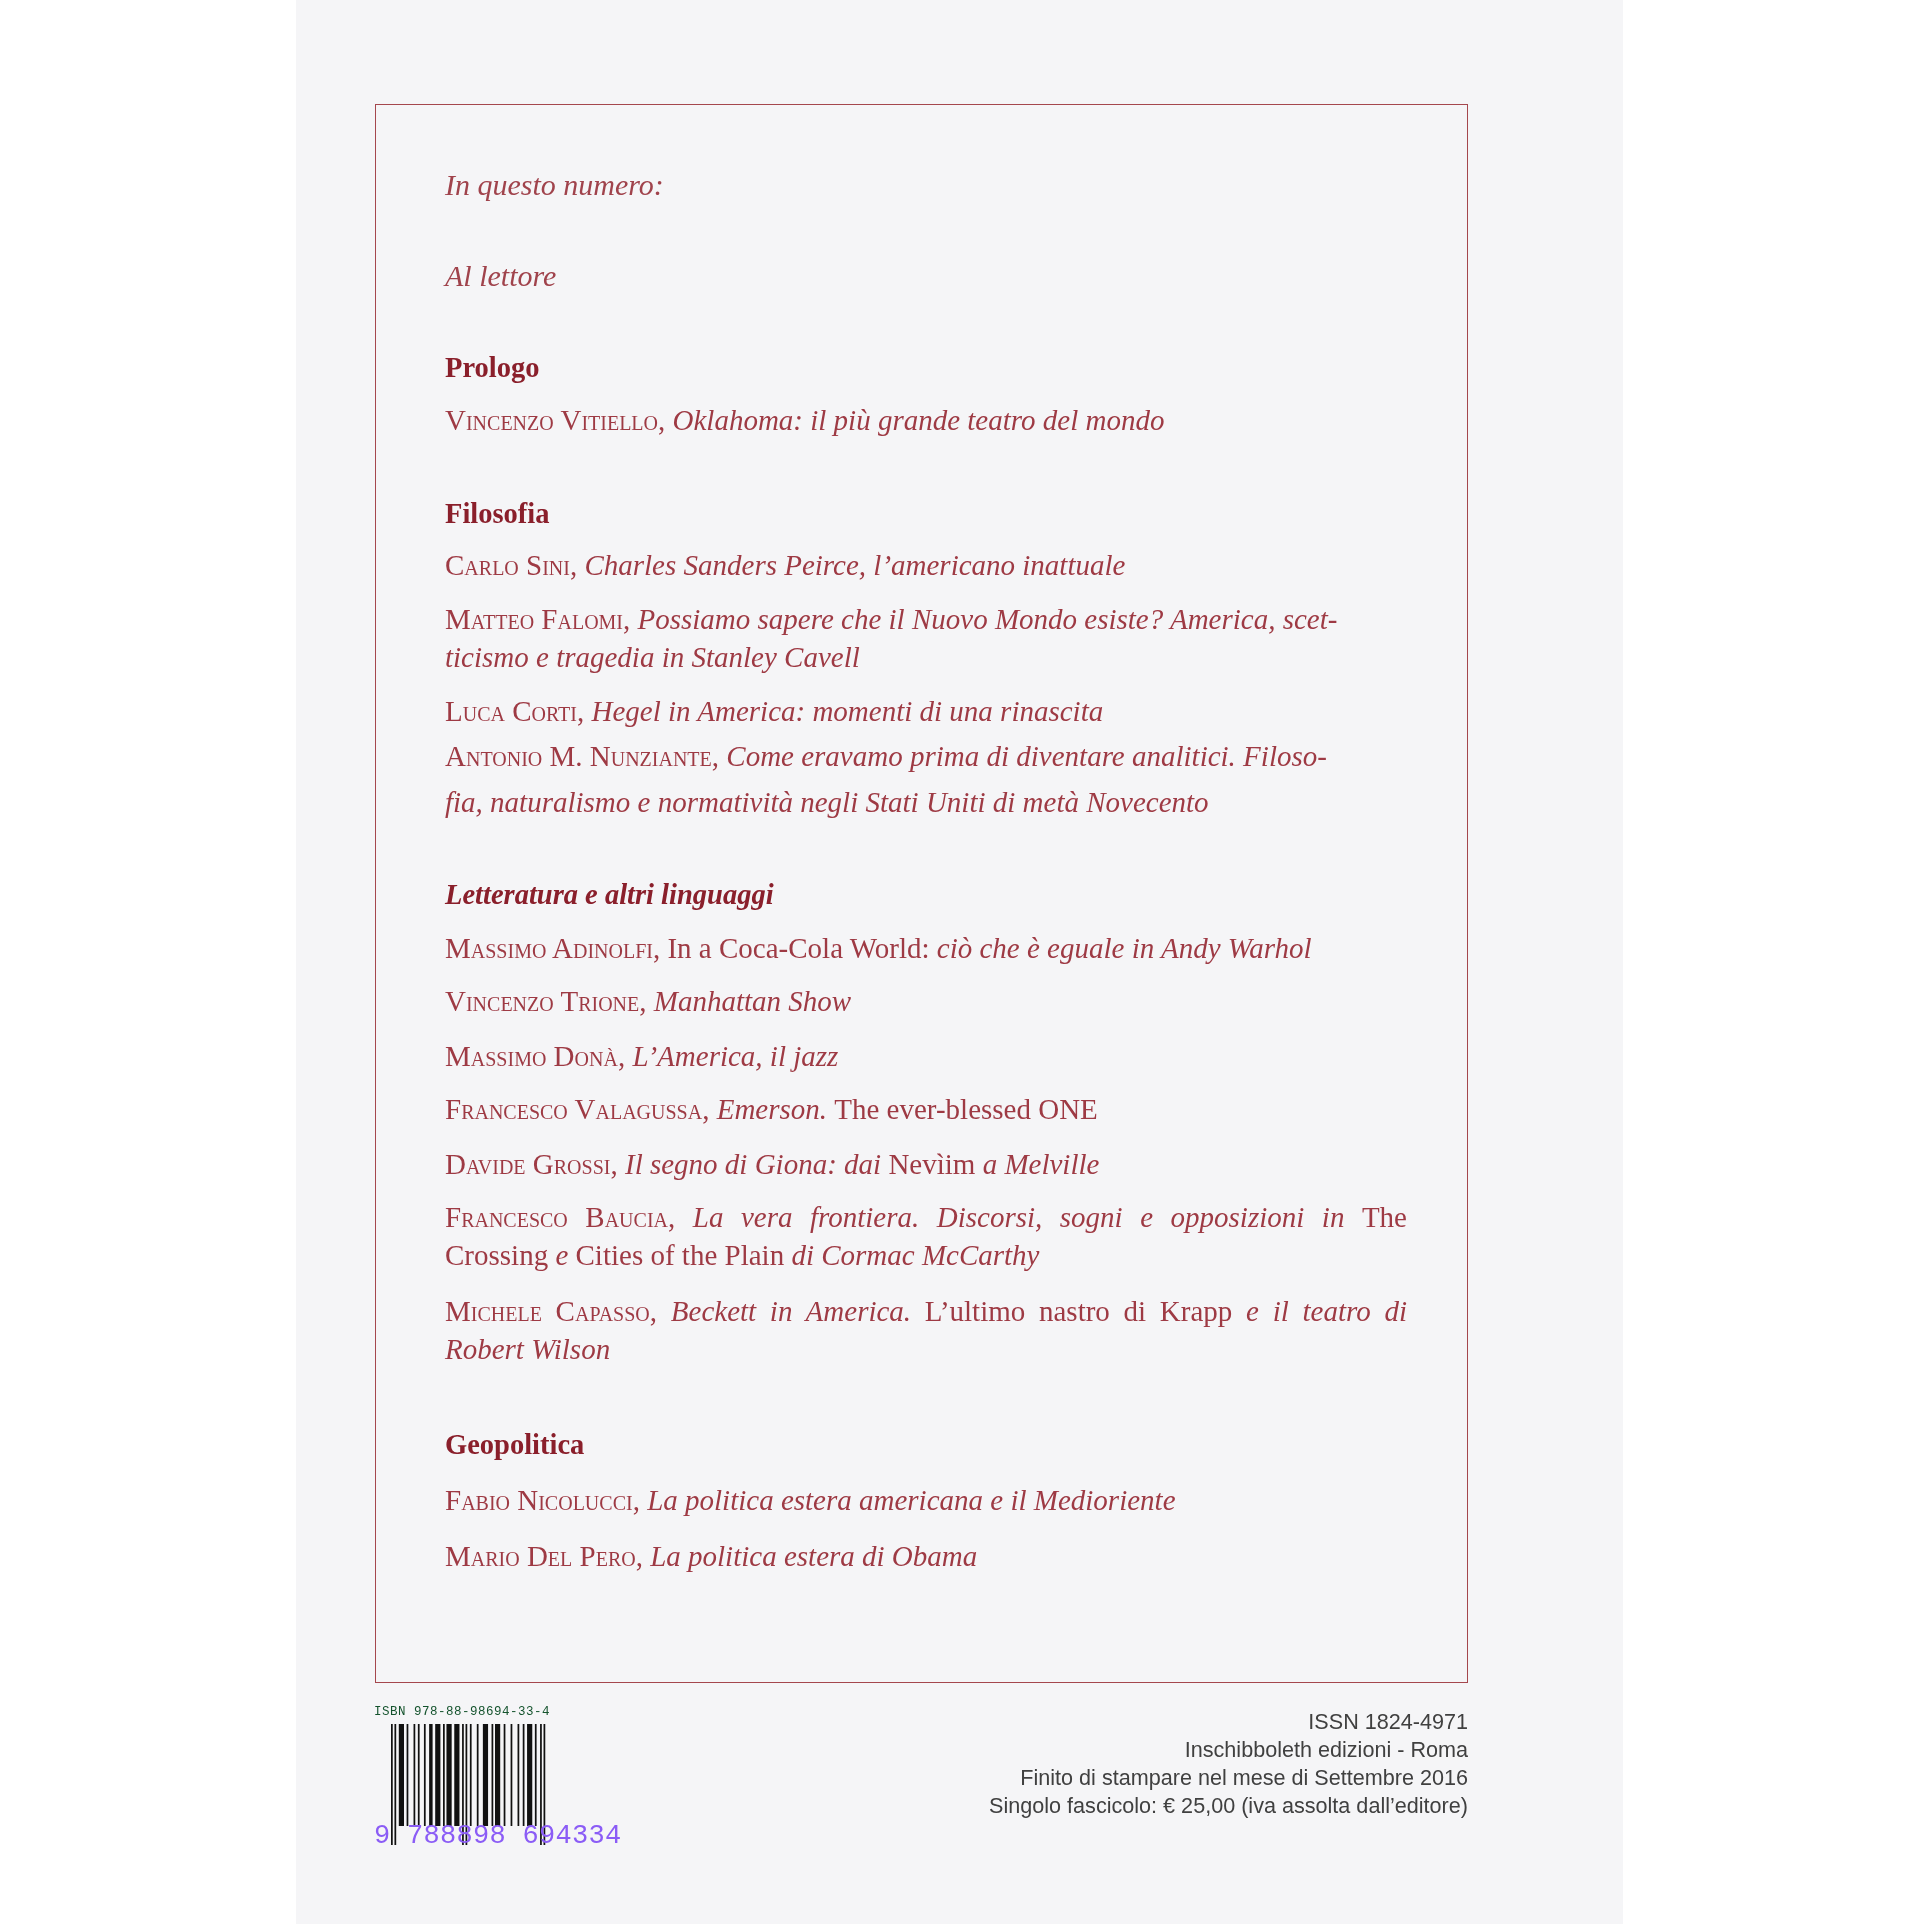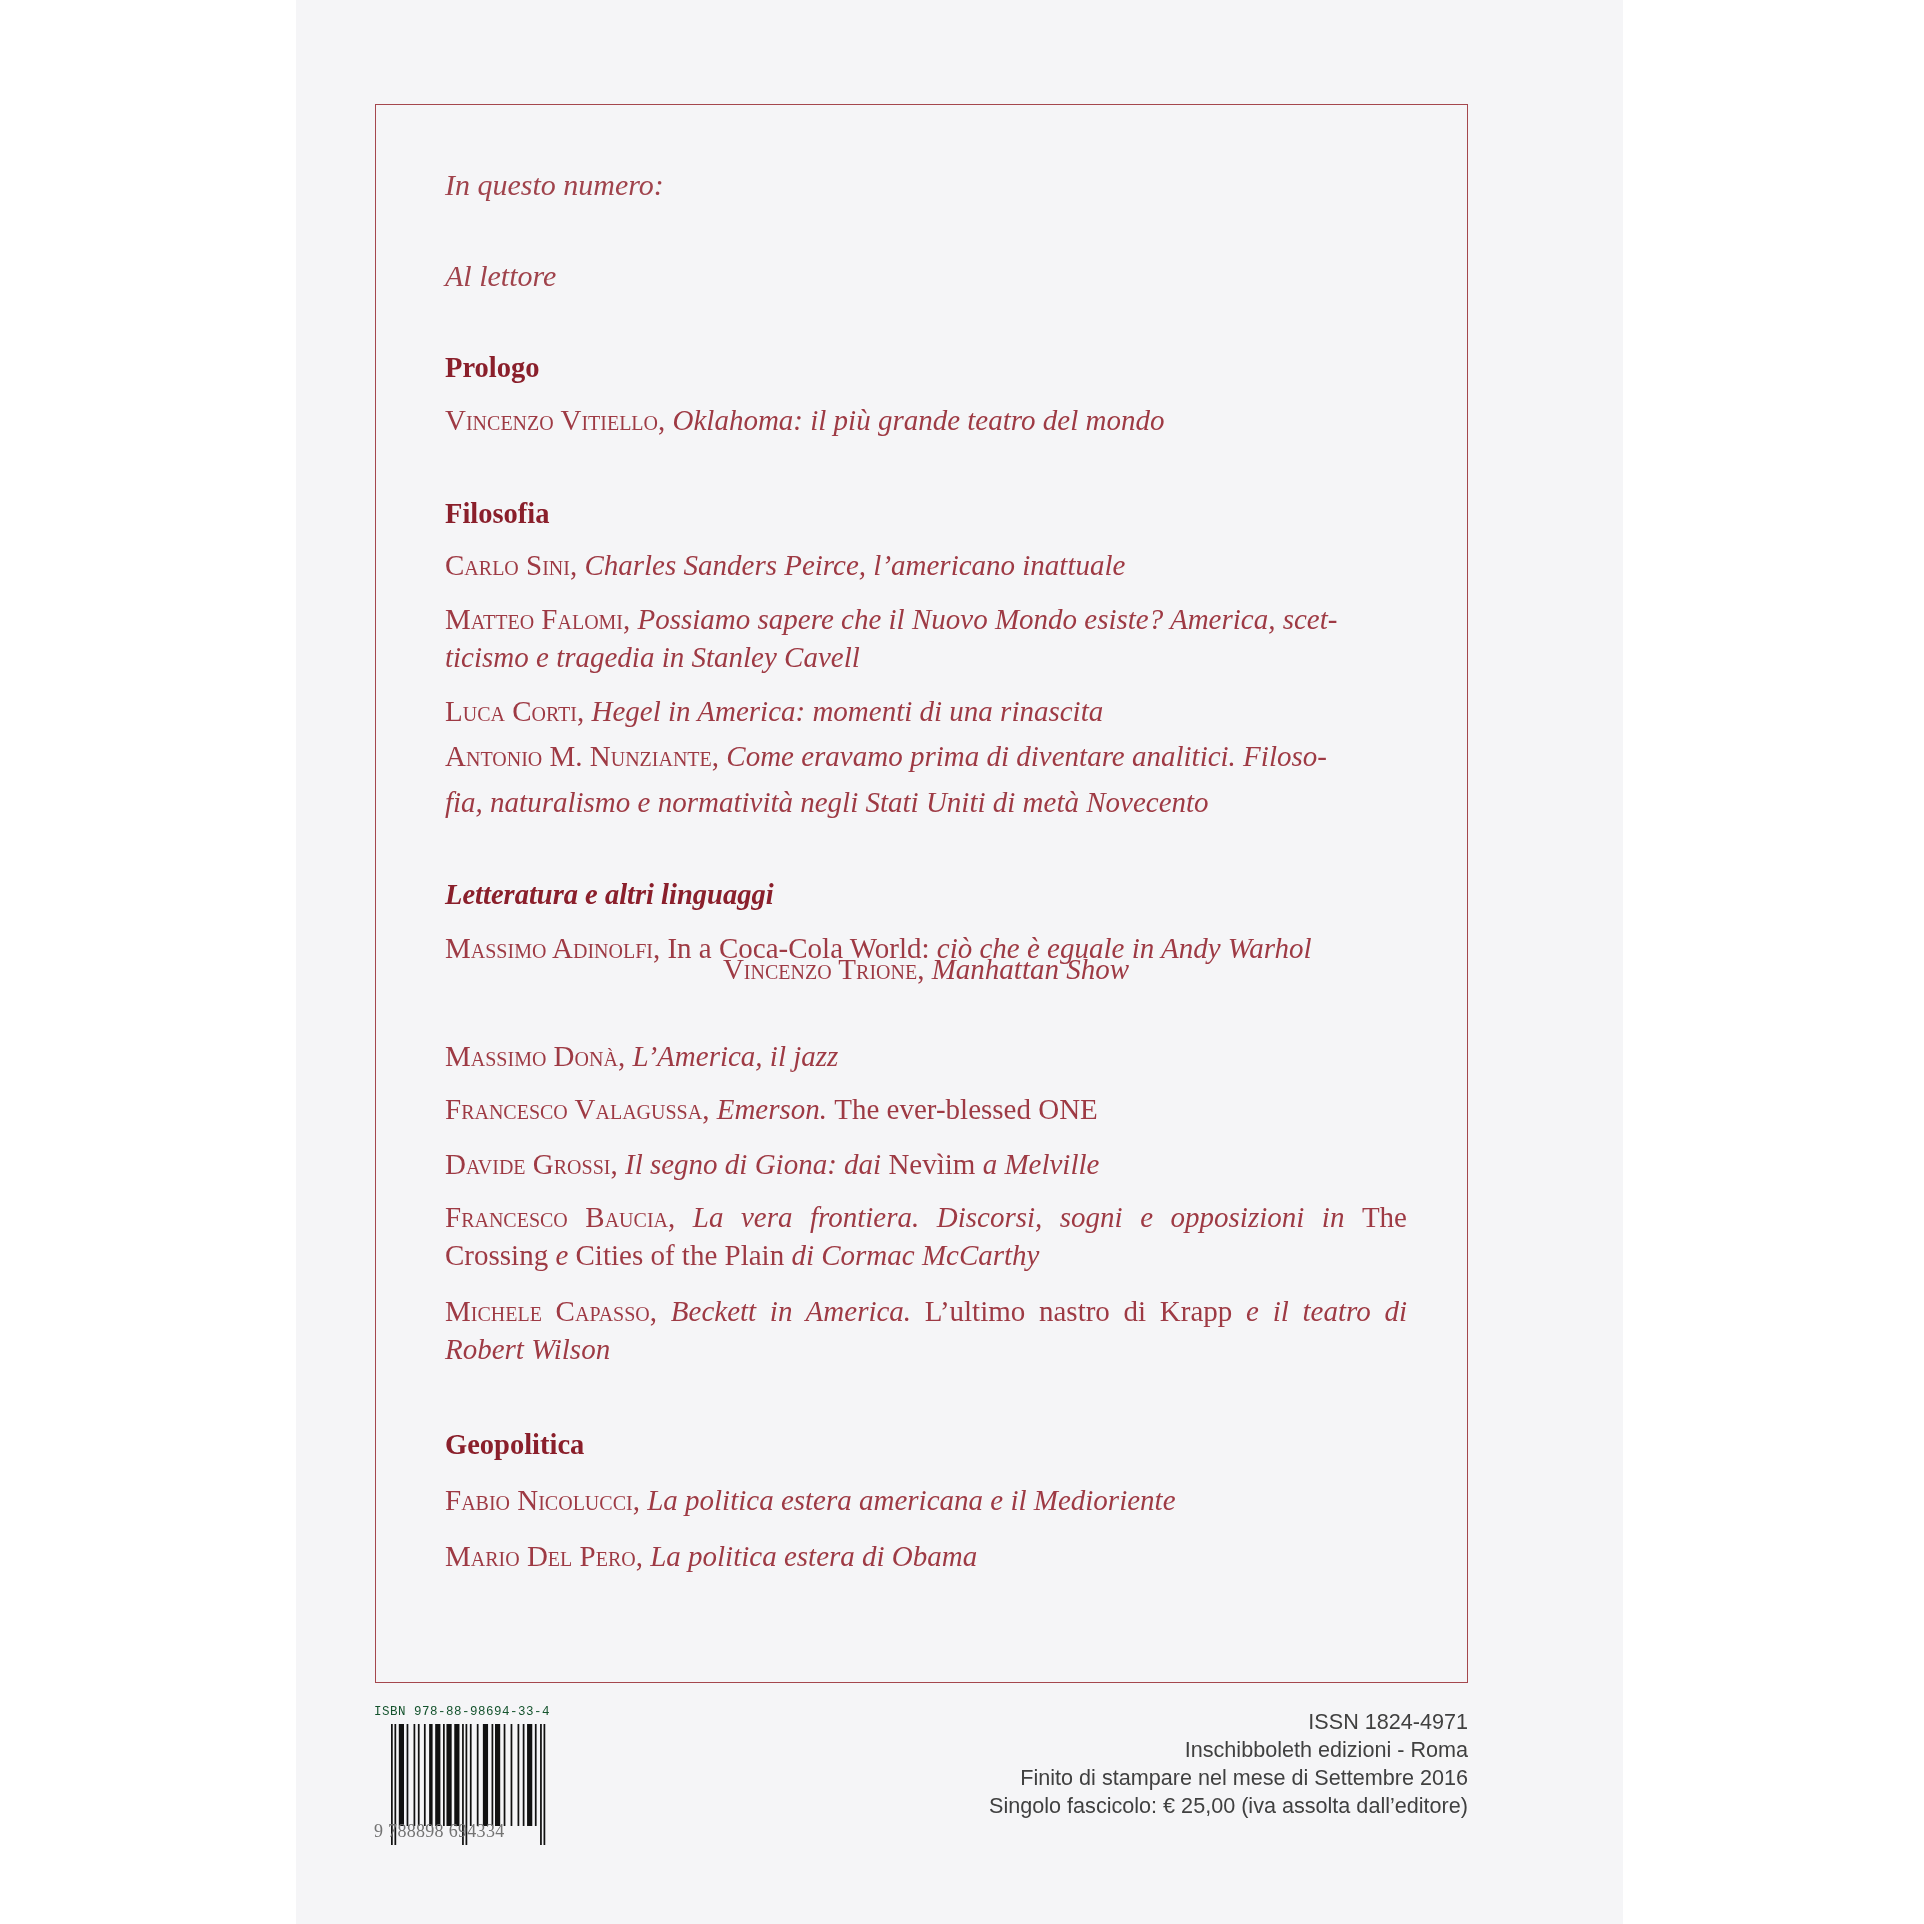--- a/index.html
+++ b/index.html
@@ -31,22 +31,22 @@
     font-size: 21.6px; line-height: 28px; color: #404040;
   }
   .isbn-text {
     position: absolute; left: 374px; top: 1705px;
     font-family: "Liberation Mono", "DejaVu Sans Mono", monospace;
     font-size: 12.5px; letter-spacing: 0.5px; color: #14532d;
   }
   .barcode { position: absolute; left: 391px; top: 1724px; width: 156px; height: 121px; }
   .barcode-digits {
     position: absolute; left: 374px; top: 1821px;
-    font-family: Liberation Serif, serif;
-    font-size: 18px; color: #737373; letter-spacing: 0.3px;
+    font-family: Liberation Mono, monospace;
+    font-size: 27px; color: #8b5cf6; letter-spacing: 0.3px;
   }
 </style>
 </head>
 <body>
 
 <div class="page"></div>
 <div class="frame"></div>
 
 <div class="toc" style="top:0;">
   <div class="line intro" style="top:166px;">In questo numero:</div>
@@ -74,21 +74,21 @@
     <span class="sc">Antonio M. Nunziante</span>, <span class="it">Come eravamo prima di diventare analitici. Filoso-</span>
   </div>
   <div class="line" style="top:783px;">
     <span class="it">fia, naturalismo e normatività negli Stati Uniti di metà Novecento</span>
   </div>
 
   <div class="line heading" style="top:876px;font-style:italic;">Letteratura e altri linguaggi</div>
   <div class="line" style="top:929px;">
     <span class="sc">Massimo Adinolfi</span>, <span class="rm">In a Coca-Cola World: </span><span class="it">ciò che è eguale in Andy Warhol</span>
   </div>
-  <div class="line" style="top:950px;text-align:center;">
+  <div class="line" style="top:982px;">
     <span class="sc">Vincenzo Trione</span>, <span class="it">Manhattan Show</span>
   </div>
   <div class="line" style="top:1037px;">
     <span class="sc">Massimo Donà</span>, <span class="it">L’America, il jazz</span>
   </div>
   <div class="line" style="top:1090px;">
     <span class="sc">Francesco Valagussa</span>, <span class="it">Emerson. </span><span class="rm">The ever-blessed ONE</span>
   </div>
   <div class="line" style="top:1145px;">
     <span class="sc">Davide Grossi</span>, <span class="it">Il segno di Giona: dai </span><span class="rm">Nevìim </span><span class="it">a Melville</span>

